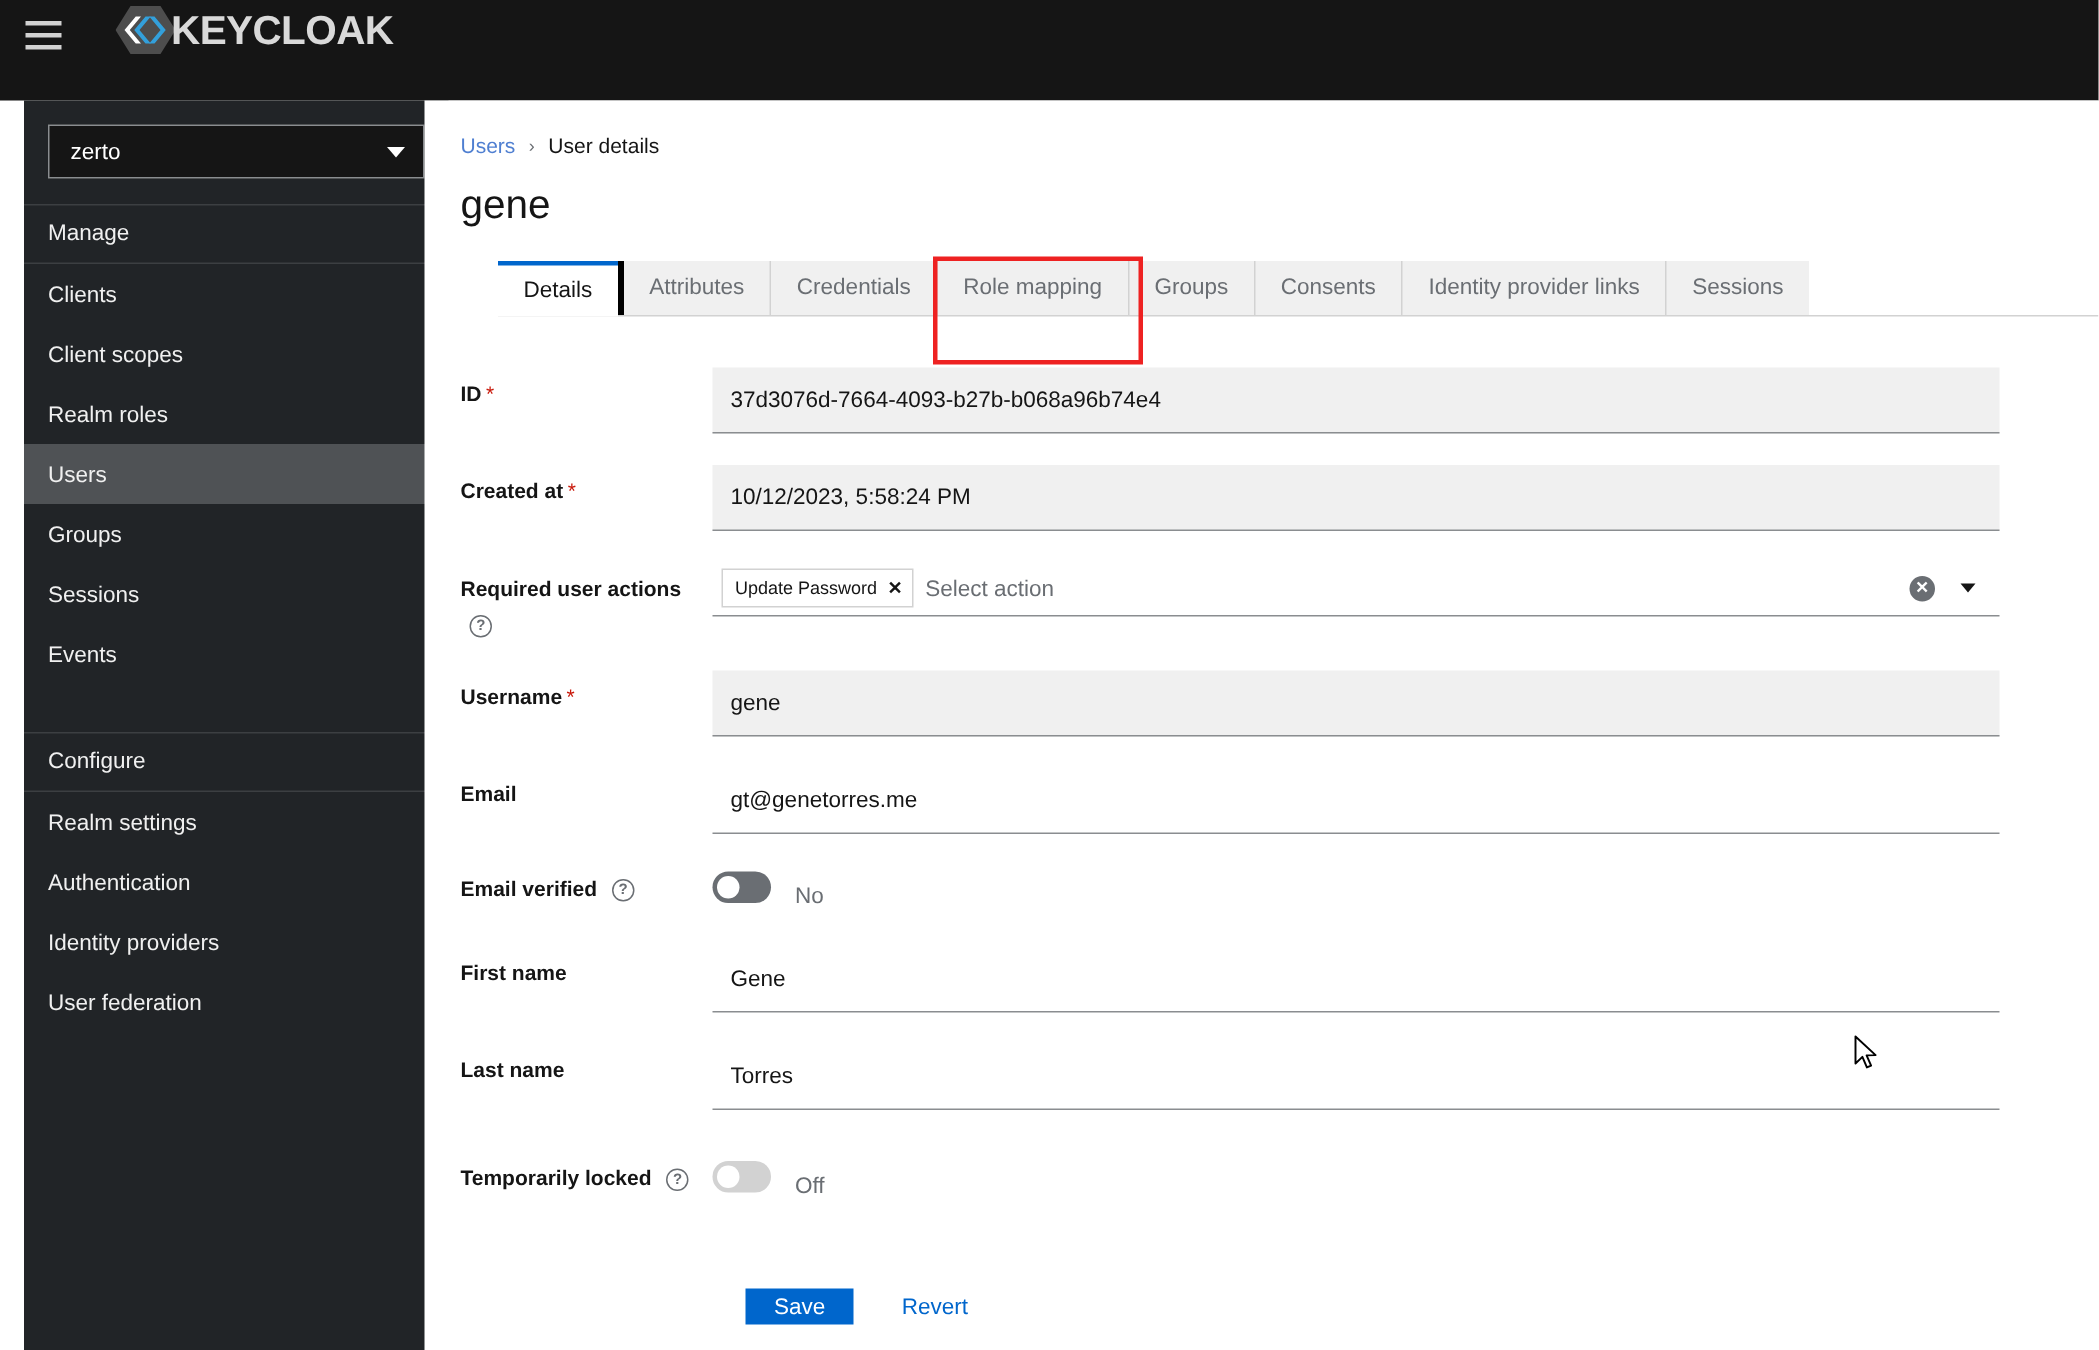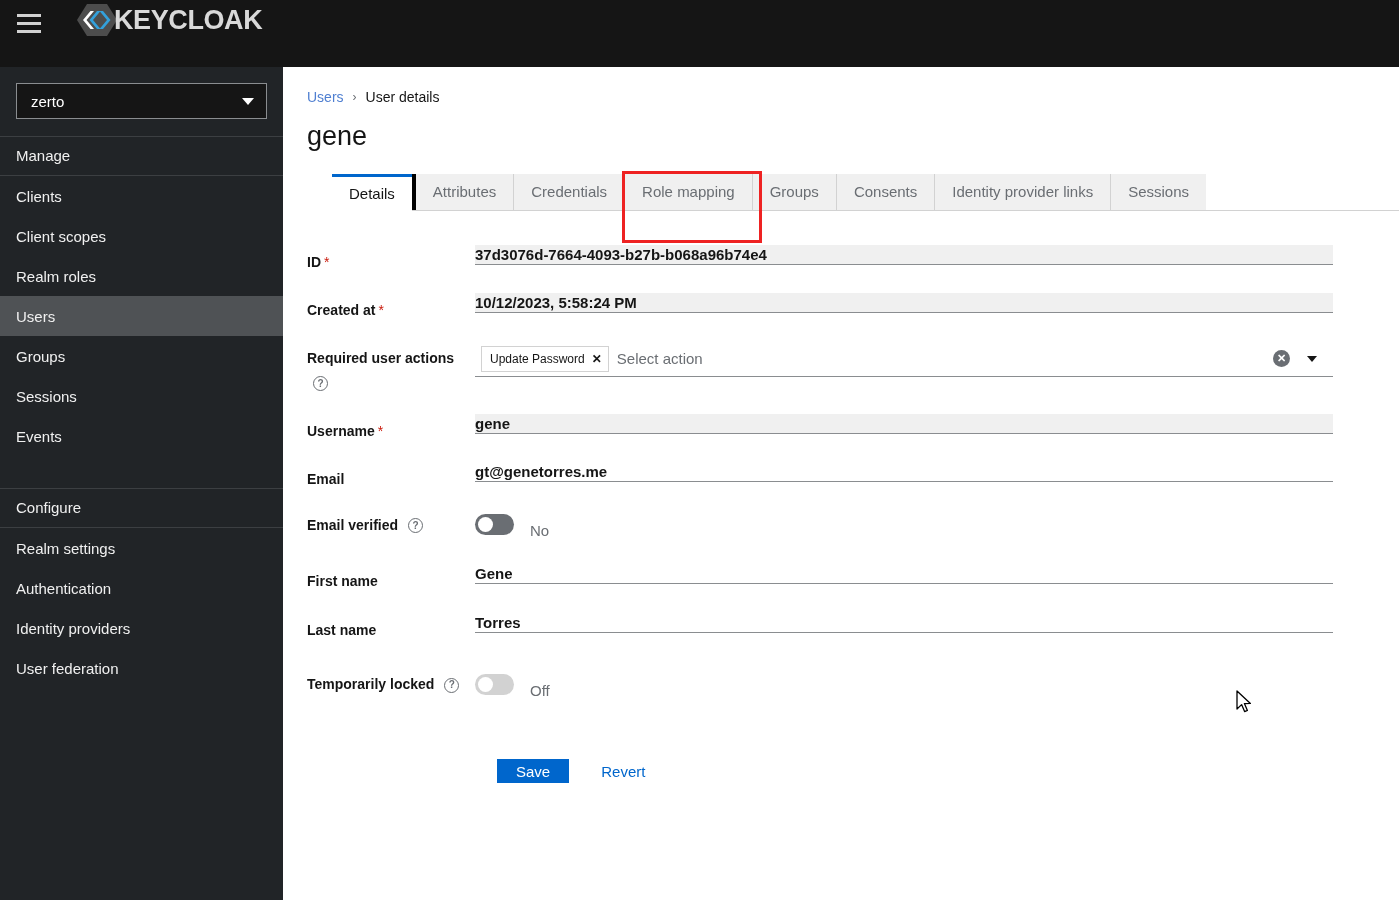--- a/index.html
+++ b/index.html
@@ -44,21 +44,21 @@
     font-size: 27px;
     font-weight: 700;
     color: #d9d9d9;
     letter-spacing: -0.4px;
     margin-left: -3px;
     line-height: 1;
   }
 
   
   #sidebar {
-    position: absolute; top: 67px; left: 0;
+    position: absolute; top: 67px; left: 16px;
     width: 283px; height: 833px;
     background: #212427;
     overflow: hidden;
   }
   #realm-select-wrap { padding: 16px 16px 0 16px; }
   #realm-select {
     height: 36px;
     border: 1px solid #8a8d90;
     background: #151515;
     display: flex; align-items: center;
@@ -205,30 +205,30 @@
     font-weight: 700;
     margin-left: 6px;
     vertical-align: 1px;
     cursor: pointer;
     line-height: 1;
   }
   .label-line2 { margin-top: 4px; }
 
   .field {
     width: 858px;
-    height: 20px;
+    height: 44px;
     border: none;
     border-bottom: 1px solid #8a8d90;
     background: #ffffff;
     font-size: 15px;
     color: #151515;
-    padding: 0 0;
+    padding: 0 12px;
     font-family: "Liberation Sans", sans-serif;
     outline: none;
-    display: flex; align-items: center; font-weight: bold;
+    display: flex; align-items: center;
   }
   .field.readonly {
     background: #f0f0f0;
     border-bottom: 1px solid #8a8d90;
     color: #151515;
   }
 
   
   .multiselect {
     width: 858px;

